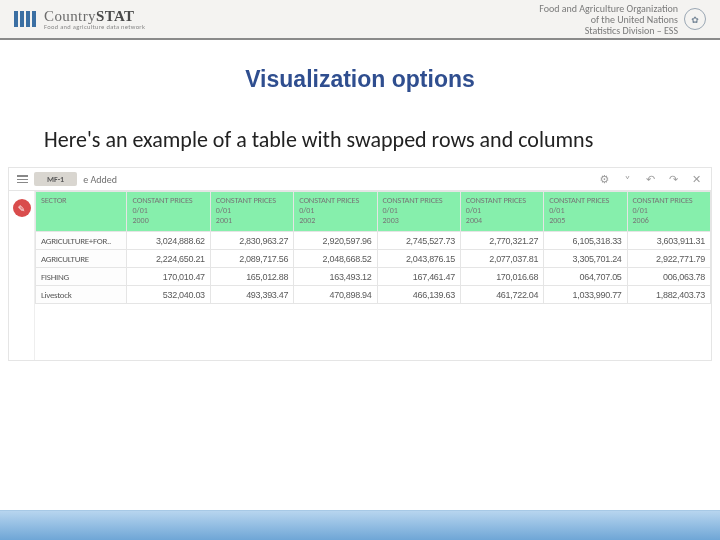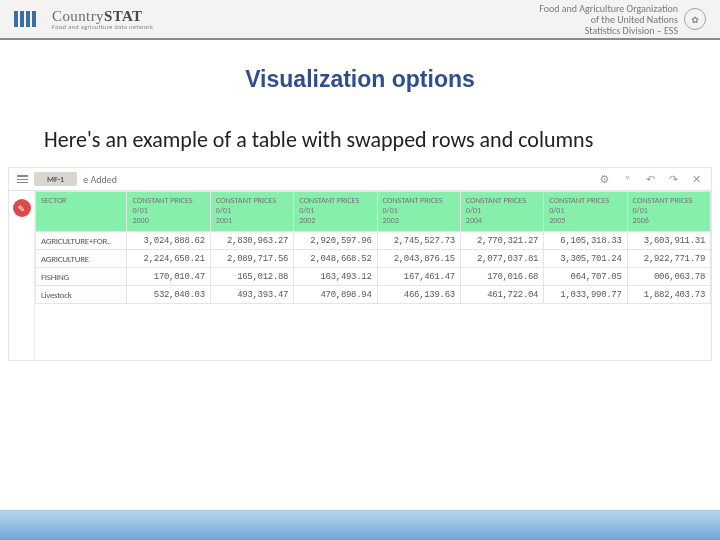--- a/index.html
+++ b/index.html
@@ -1,18 +1,18 @@
 <!DOCTYPE html>
 <html><head>
 <meta charset="utf-8">
 <style>
   *{box-sizing:border-box;margin:0;padding:0}
   body{width:720px;height:540px;background:#fff;font-family:Calibri,Arial,sans-serif;color:#333;overflow:hidden;position:relative}
   .header{height:40px;background:#f4f3f1;border-bottom:2px solid #8a8a8a;display:flex;align-items:center;padding:0 14px;justify-content:space-between}
-  .hdr-left{display:flex;align-items:center;gap:16px}
+  .hdr-left{display:flex;align-items:center;gap:8px}
   .cs-logo{display:flex;gap:2px;align-items:flex-end}
   .bar{width:4px;background:#3b6fa3}
   .cs-text .t1{font-family:Georgia,serif;font-size:15px;color:#6b6b6b;letter-spacing:.4px}
   .cs-text .t1 .b{font-weight:700;color:#4a4a4a}
   .cs-text .t2{font-size:6.5px;color:#888;letter-spacing:.3px;margin-top:-2px}
   .hdr-right{display:flex;align-items:center;gap:6px}
   .fao-txt{font-size:10px;text-align:right;color:#7a7a7a;line-height:1.1}
   .fao-ico{width:22px;height:22px;border-radius:50%;border:1px solid #9aa7b4;display:flex;align-items:center;justify-content:center;font-size:9px;color:#7a8a9a}
   .title{margin:26px 0 0 0;text-align:center;font-family:Verdana,Geneva,sans-serif;font-weight:700;font-size:23px;color:#2f4e8f}
   .subtext{margin:34px 40px 0 44px;font-size:22px;color:#222;line-height:1.2}
@@ -27,21 +27,21 @@
   .panel-body{display:flex;border:1px solid #e5e5e5;border-top:none;height:170px;overflow:hidden;position:relative}
   .rail{width:26px;border-right:1px solid #eee;display:flex;flex-direction:column;align-items:center;padding-top:8px;gap:6px}
   .rbtn{width:18px;height:18px;border-radius:50%;background:#d94c4c;color:#fff;font-size:9px;display:flex;align-items:center;justify-content:center}
   .tbl-wrap{flex:1;overflow:hidden}
   table{border-collapse:collapse;width:100%;font-size:9px;color:#5a5a5a;table-layout:fixed}
   th,td{border:1px solid #e5e5e5;padding:3px 5px;text-align:left;white-space:nowrap;overflow:hidden}
   th{background:#86efac;font-weight:400;font-size:8.5px;vertical-align:top;height:40px}
   th .ln1{display:block;color:#777;letter-spacing:-.2px}
   th .ln2{display:block;color:#777;font-size:8px}
   th .ln3{display:block;color:#777;font-size:8px}
-  td{text-align:right;font-family:Liberation Mono, monospace;letter-spacing:-.3px}
+  td{text-align:right;font-family:Liberation Sans, sans-serif;letter-spacing:-.3px}
   td.cat{text-align:left;font-family:Calibri,Arial,sans-serif;background:#fdfdfd}
   col.c0{width:90px}
   col.cn{width:82px}
   .footer{position:absolute;left:0;right:0;bottom:0;height:30px;background:linear-gradient(#b7d5ef,#6fa6d6);border-top:1px solid #a7c9e6}
 </style>
 </head>
 <body>
 
 <div class="header">
   <div class="hdr-left">

